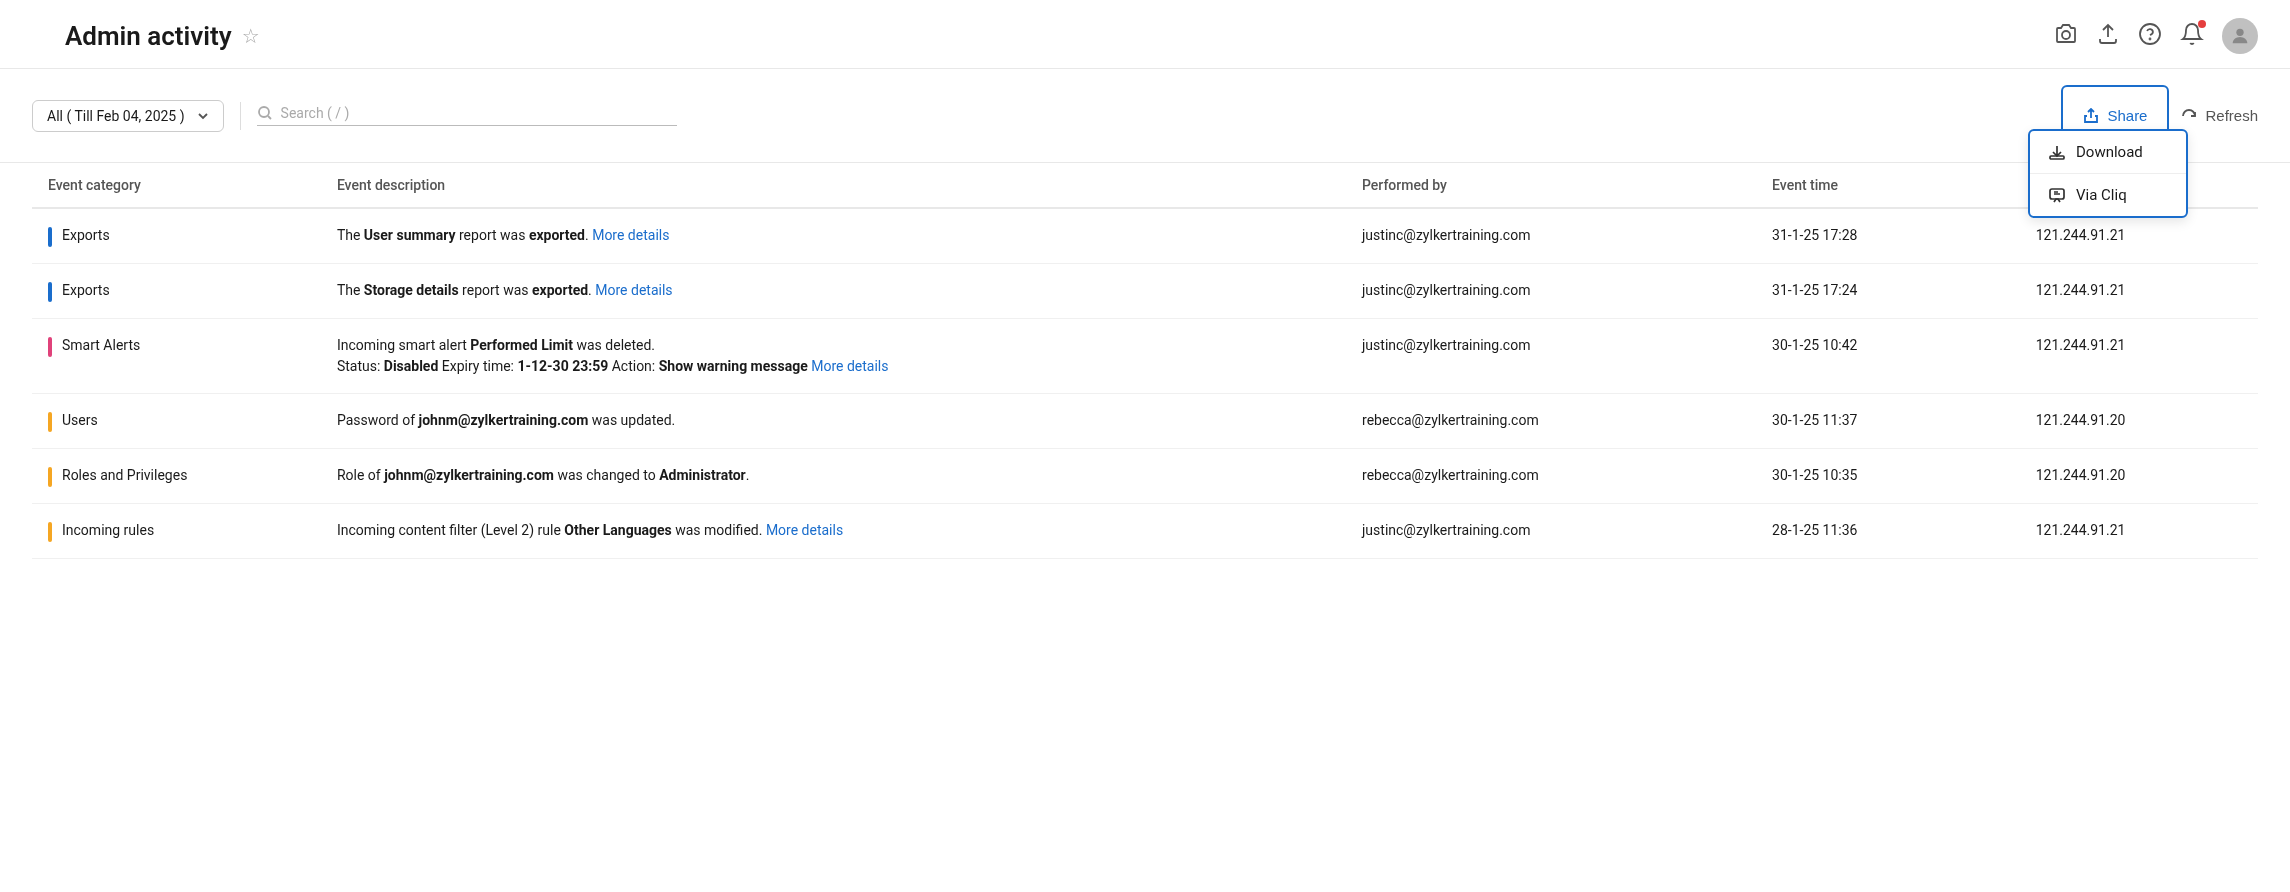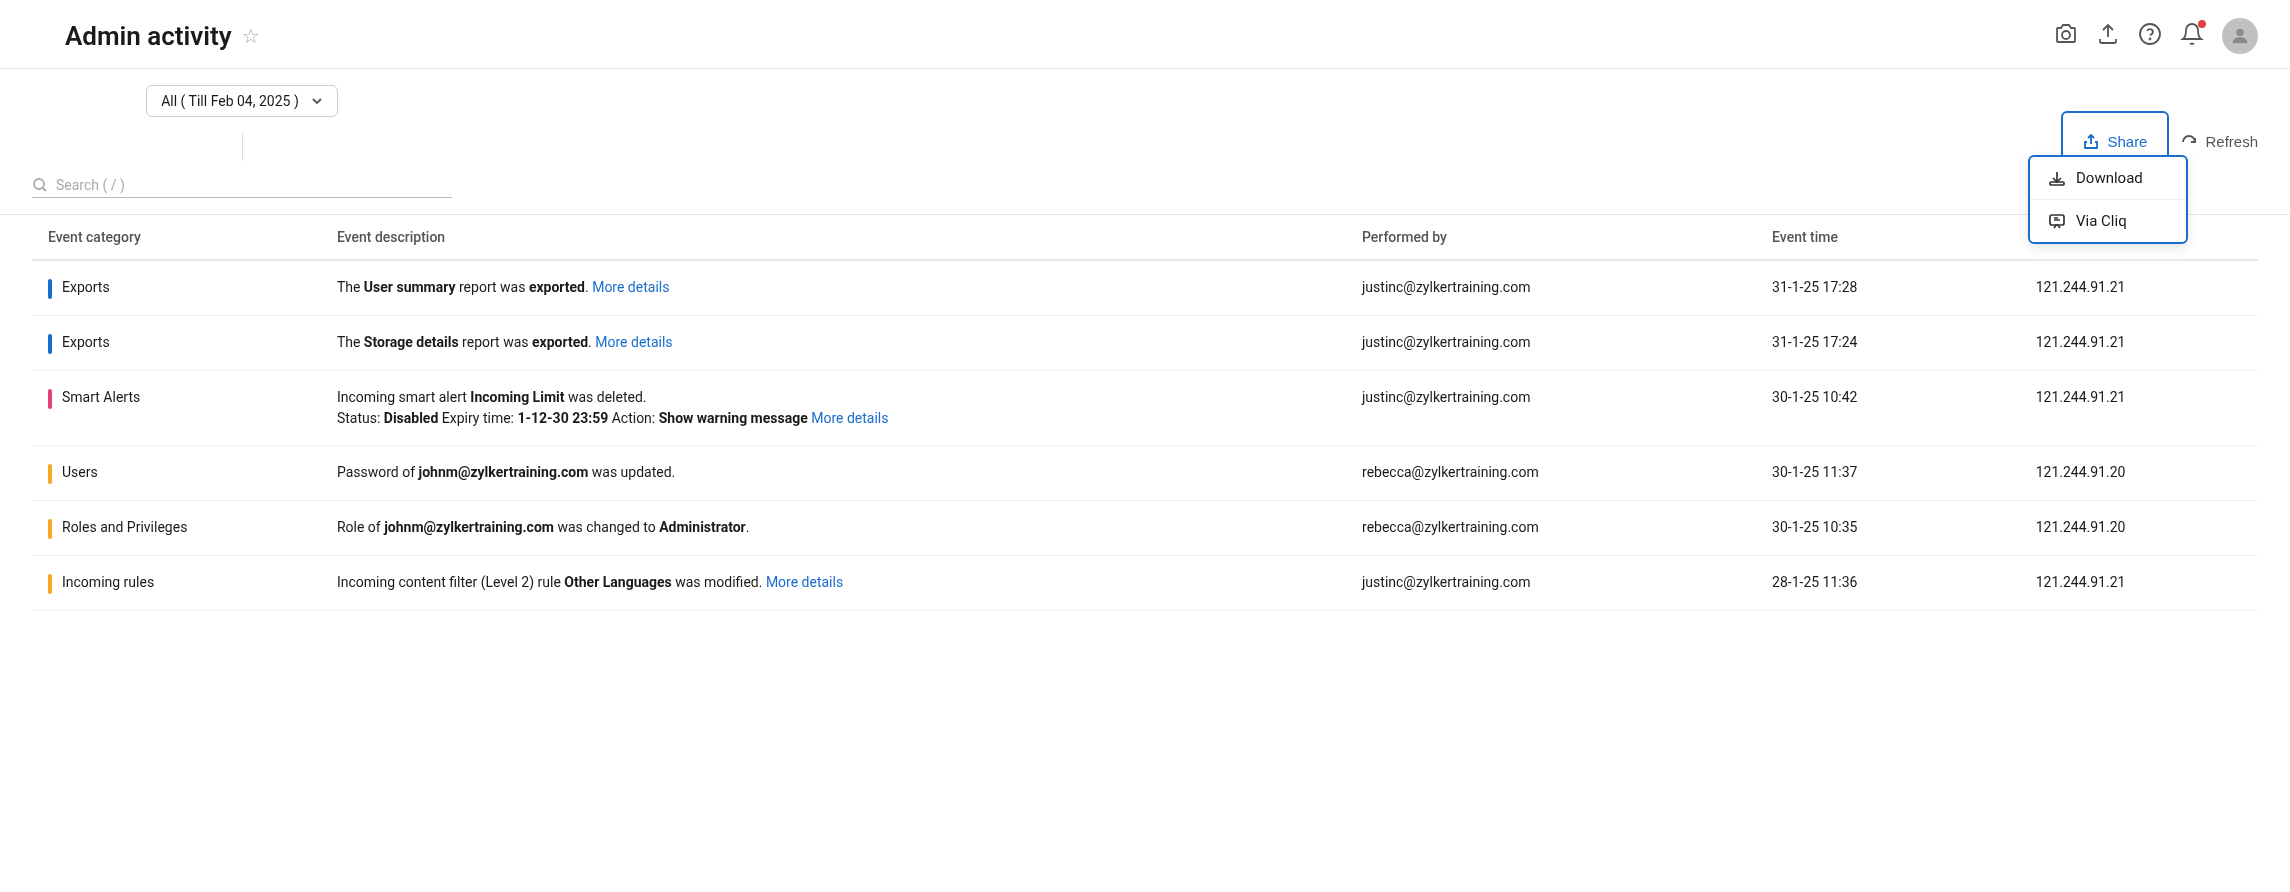--- a/index.html
+++ b/index.html
@@ -79,21 +79,20 @@
       align-items: center;
       justify-content: space-between;
       padding: 16px 32px;
       border-bottom: 1px solid #e8e8e8;
     }
 
     .toolbar-left {
       display: flex;
       align-items: center;
       gap: 16px;
-      flex-direction: column;
     }
 
     .date-filter {
       display: flex;
       align-items: center;
       gap: 8px;
       border: 1px solid #ccc;
       border-radius: 6px;
       padding: 7px 14px;
       cursor: pointer;
@@ -388,21 +387,21 @@
           <td class="col-time">31-1-25 17:24</td>
           <td class="col-address">121.244.91.21</td>
         </tr>
         <tr>
           <td class="col-category">
             <div class="category-cell">
               <div class="category-bar bar-pink"></div>
               <span>Smart Alerts</span>
             </div>
           </td>
-          <td class="col-description"><span>Incoming smart alert <b>Incoming Limit</b> was deleted.<br>Status: <b>Disabled</b> Expiry time: <b>1-12-30 23:59</b> Action: <b>Show warning message</b> <a class="more-details" style="color: rgb(26, 109, 204); cursor: pointer;">More details</a></span></td>
+          <td class="col-description"><span>Incoming smart alert <b>Performed Limit</b> was deleted.<br>Status: <b>Disabled</b> Expiry time: <b>1-12-30 23:59</b> Action: <b>Show warning message</b> <a class="more-details" style="color: rgb(26, 109, 204); cursor: pointer;">More details</a></span></td>
           <td class="col-performed">justinc@zylkertraining.com</td>
           <td class="col-time">30-1-25 10:42</td>
           <td class="col-address">121.244.91.21</td>
         </tr>
         <tr>
           <td class="col-category">
             <div class="category-cell">
               <div class="category-bar bar-orange"></div>
               <span>Users</span>
             </div>

